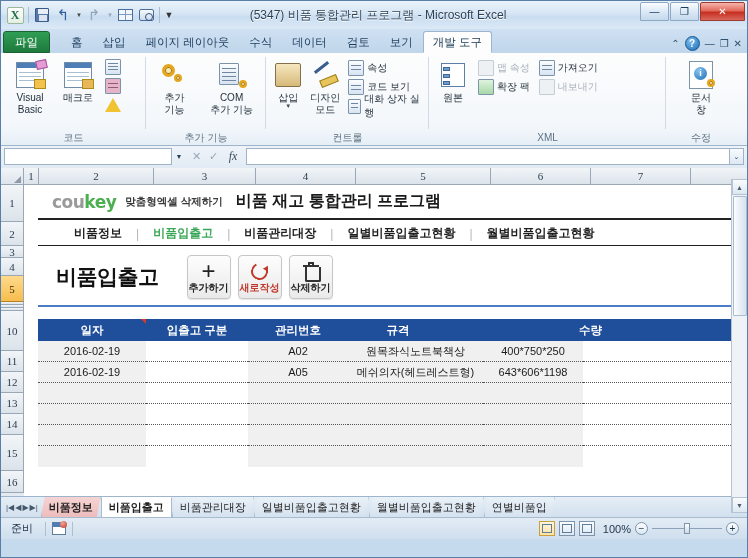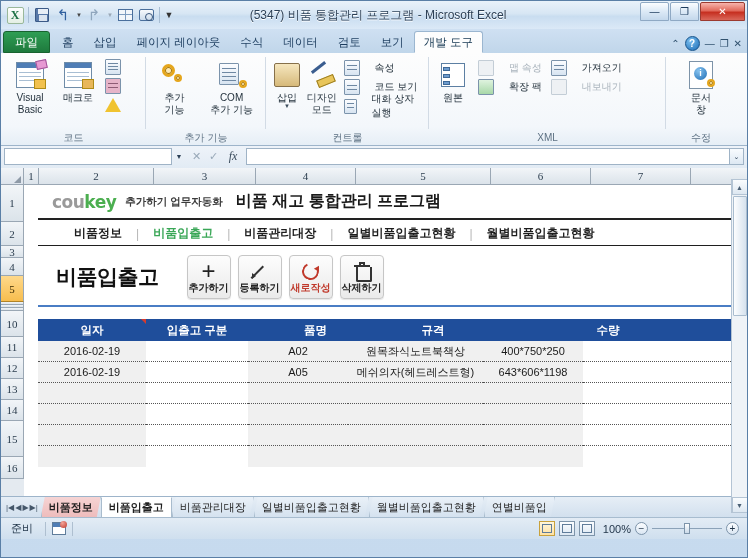--- a/index.html
+++ b/index.html
@@ -81,21 +81,21 @@
     position:relative;
     background: linear-gradient(to bottom,#cfe0f2,#c0d6ea);
   }
   .rtab {
     height:22px; padding:0 9px; display:flex; align-items:center;
     font-size:11.5px; color:#1c3c5e; border:1px solid transparent;
     border-radius:3px 3px 0 0;
   }
   .rtab.file {
     background: linear-gradient(to bottom,#2f9e54,#1e7a3d);
-    color:#fff; border-color:#18632f; margin-right:2px; padding:0 11px; height:22px;
+    color:#fff; border-color:#18632f; margin-right:11px; padding:0 11px; height:22px;
   }
   .rtab.active {
     background:#fdfdfd; border-color:#9bb6d0; border-bottom-color:#fdfdfd;
     color:#12344f; position:relative; z-index:3;
   }
   .ribbon-right { margin-left:auto; display:flex; align-items:center; gap:5px; padding-right:5px; padding-bottom:2px; }
   .help-circle {
     width:15px;height:15px;border-radius:50%;
     background:radial-gradient(circle at 35% 30%,#7cc0f0,#1c6cb5);
     color:#fff;font-size:10px;font-weight:bold;display:flex;align-items:center;justify-content:center;
@@ -116,21 +116,21 @@
   .rg-body { flex:1; display:flex; align-items:flex-start; padding:3px 6px 0 6px; gap:2px; }
   .rg-label {
     height:14px; text-align:center; font-size:10px; color:#5d7183; line-height:14px;
   }
   .big-btn {
     width:46px; display:flex; flex-direction:column; align-items:center; gap:1px;
     padding-top:3px; font-size:10px; color:#24323d; text-align:center; line-height:11px;
   }
   .big-btn .glyph { height:32px; display:flex;align-items:center;justify-content:center; }
   .small-col { display:flex; flex-direction:column; gap:1px; padding-top:2px; }
-  .small-btn { display:flex; align-items:center; gap:15px; font-size:10px; color:#24323d; height:18px; padding:0 2px; }
+  .small-btn { display:flex; align-items:center; gap:3px; font-size:10px; color:#24323d; height:18px; padding:0 2px; }
   .small-btn.dim { color:#a8b2bb; }
   .sq {
     width:16px;height:16px;border:1px solid #7b93ab;background:linear-gradient(to bottom,#fcfdff,#d7e4f1);
     border-radius:1px; position:relative; flex:0 0 auto;
   }
   .sq.dim { border-color:#c3cdd6; background:#eef1f4; }
   .sq .ln { position:absolute;left:2px;right:2px;height:1px;background:#6e88a3; }
   .gear {
     width:13px;height:13px;border-radius:50%;border:3px solid #e5a61c;
     box-shadow:0 0 0 1px #a4750d inset; background:#fde9b5;
@@ -648,37 +648,37 @@
     <div class="grid-body">
       <div class="rowhdr-col">
         <div class="rhdr" style="height:37px">1</div>
         <div class="rhdr" style="height:24px">2</div>
         <div class="rhdr" style="height:12px">3</div>
         <div class="rhdr" style="height:18px">4</div>
         <div class="rhdr sel" style="height:26px">5</div>
         <div class="rhdr hidden-h"></div>
         <div class="rhdr hidden-h"></div>
         <div class="rhdr hidden-h"></div>
-        <div class="rhdr" style="height:26px">10</div>
+        <div class="rhdr" style="height:40px">10</div>
         <div class="rhdr" style="height:21px">11</div>
         <div class="rhdr" style="height:21px">12</div>
         <div class="rhdr" style="height:21px">13</div>
         <div class="rhdr" style="height:21px">14</div>
         <div class="rhdr" style="height:36px">15</div>
         <div class="rhdr" style="height:22px">16</div>
       </div>
 
       <div class="cells">
         <div class="sheet">
 
           <div class="band-white" style="left:14px;right:14px;top:0;bottom:0;background:#fff;"></div>
 
           <div class="logo-row" style="left:14px;right:14px;">
             <div class="logo"><span class="c1">cou</span><span class="c2">key</span></div>
-            <div class="logo-sub">추가하기 업무자동화</div>
+            <div class="logo-sub">맞춤형엑셀 삭제하기</div>
             <div class="main-title">비품 재고 통합관리 프로그램</div>
           </div>
 
           <div class="nav-row" style="left:14px;right:14px;">
             <span class="nav-item">비품정보</span>
             <span class="nav-sep">|</span>
             <span class="nav-item active">비품입출고</span>
             <span class="nav-sep">|</span>
             <span class="nav-item">비품관리대장</span>
             <span class="nav-sep">|</span>
@@ -688,26 +688,20 @@
           </div>
 
           <div class="title-row" style="left:14px;right:14px;">
             <div class="page-title">비품입출고</div>
             <div class="btn-group">
               <div class="abtn">
                 <div class="g">
                     <span class="plus-g">+</span>
                   </div>
                 <div class="t">추가하기</div>
-              </div>
-              <div class="abtn">
-                <div class="g">
-                    <span class="pencil-g"></span>
-                  </div>
-                <div class="t">등록하기</div>
               </div>
               <div class="abtn">
                 <div class="g">
                     <span class="refresh-g"></span>
                   </div>
                 <div class="t red">새로작성</div>
               </div>
               <div class="abtn">
                 <div class="g">
                     <span class="trash-g">
@@ -720,21 +714,21 @@
           </div>
 
           <div class="tbl-divider"></div>
 
           <div class="thead" style="left:14px;right:14px;top:134px;height:22px">
             <div class="th" style="width:108px">
               <span>일자</span>
               <span class="cmark"></span>
             </div>
             <div class="th" style="width:102px">입출고 구분</div>
-            <div class="th" style="width:135px">품명</div>
+            <div class="th" style="width:100px">관리번호</div>
             <div class="th" style="width:100px">규격</div>
             <div class="th" style="flex:1">수량</div>
           </div>
 
           <div class="trow" style="left:14px;right:14px;top:156px;height:21px">
             <div class="td fill" style="width:108px">2016-02-19</div>
             <div class="td" style="width:102px"></div>
             <div class="td fill" style="width:100px">A02</div>
             <div class="td fill" style="width:135px">원목좌식노트북책상</div>
             <div class="td fill" style="width:100px">400*750*250</div>

